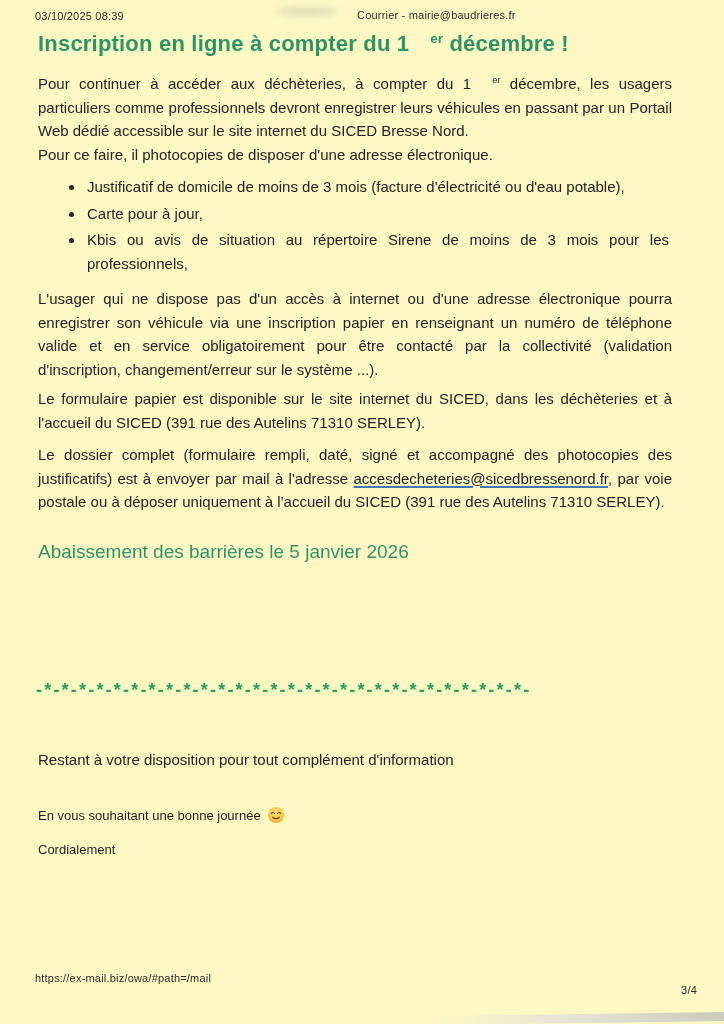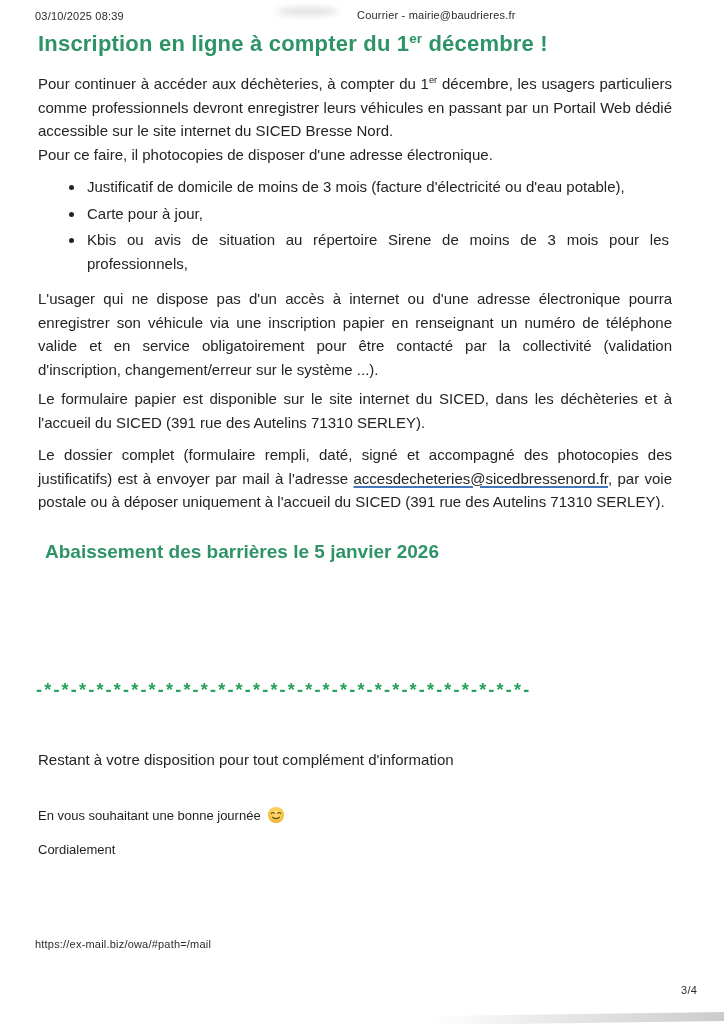--- a/index.html
+++ b/index.html
@@ -5,64 +5,64 @@
   :root{
     --heading-green:#2f9368;
     --separator-green:#27a15f;
     --link-underline:#4576b8;
     --text-color:#242424;
   }
   html,body{margin:0;padding:0;background:#e9e9e9;}
   .page{
     position:relative;
     width:724px;height:1024px;
-    background:#ffffff;
+    background:#fef9c3;
     overflow:hidden;
     font-family:"Liberation Sans","DejaVu Sans",sans-serif;
     color:var(--text-color);
   }
   .abs{position:absolute;}
   .small-meta{font-size:11px;color:#2b2b2b;letter-spacing:.2px;}
   .doc-title{
     left:38px;top:31px;right:40px;
     font-size:22px;font-weight:bold;color:var(--heading-green);
     letter-spacing:.2px;white-space:nowrap;
   }
   .h2{
-    left:45px;top:541px;right:40px;
-    font-size:19px;font-weight:bold;color:var(--heading-green);
+    left:38px;top:541px;right:40px;
+    font-size:19px;font-weight:normal;color:var(--heading-green);
     white-space:nowrap;
   }
   .body-block{
     left:38px;right:52px;
     font-size:15px;line-height:23.5px;
     text-align:justify;
   }
   .body-block p{margin:0;}
   .nowrap{white-space:nowrap;text-align:left;}
-  sup.ord{font-size:.62em;line-height:0;vertical-align:super;letter-spacing:0;}
+  sup.ord{font-size:.62em;line-height:0;vertical-align:super;letter-spacing:0;margin-left:21px;}
   ul.doc-list{margin:0;padding:0 0 0 44px;}
   ul.doc-list li{margin:3px;padding:0 0 0 2px;}
   .mail-link{
     color:var(--text-color);
     text-decoration:underline;
     text-decoration-color:var(--link-underline);
     text-decoration-thickness:1.5px;
     text-underline-offset:2px;
   }
   .separator{
     left:36px;top:680px;
     font-size:18px;font-weight:900;
     color:var(--separator-green);
     letter-spacing:2.2px;
     white-space:nowrap;
   }
   .closing-small{font-size:13px;color:#1f1f1f;}
   .emoji{display:inline-block;vertical-align:-4px;margin-left:6px;}
-  .footer-url{left:35px;top:938px;}
+  .footer-url{left:35px;top:972px;}
   .footer-page{right:27px;top:984px;}
   .smudge-top{
     left:276px;top:7px;width:62px;height:9px;
     background:#9a9a9a;border-radius:50%;
     filter:blur(3px);opacity:.28;
   }
   .shadow-bottom{
     right:-6px;bottom:1px;width:300px;height:9px;
     background:linear-gradient(to left,#b9b9b9,#dedede 55%,rgba(255,255,255,0));
     transform:rotate(-.8deg);

